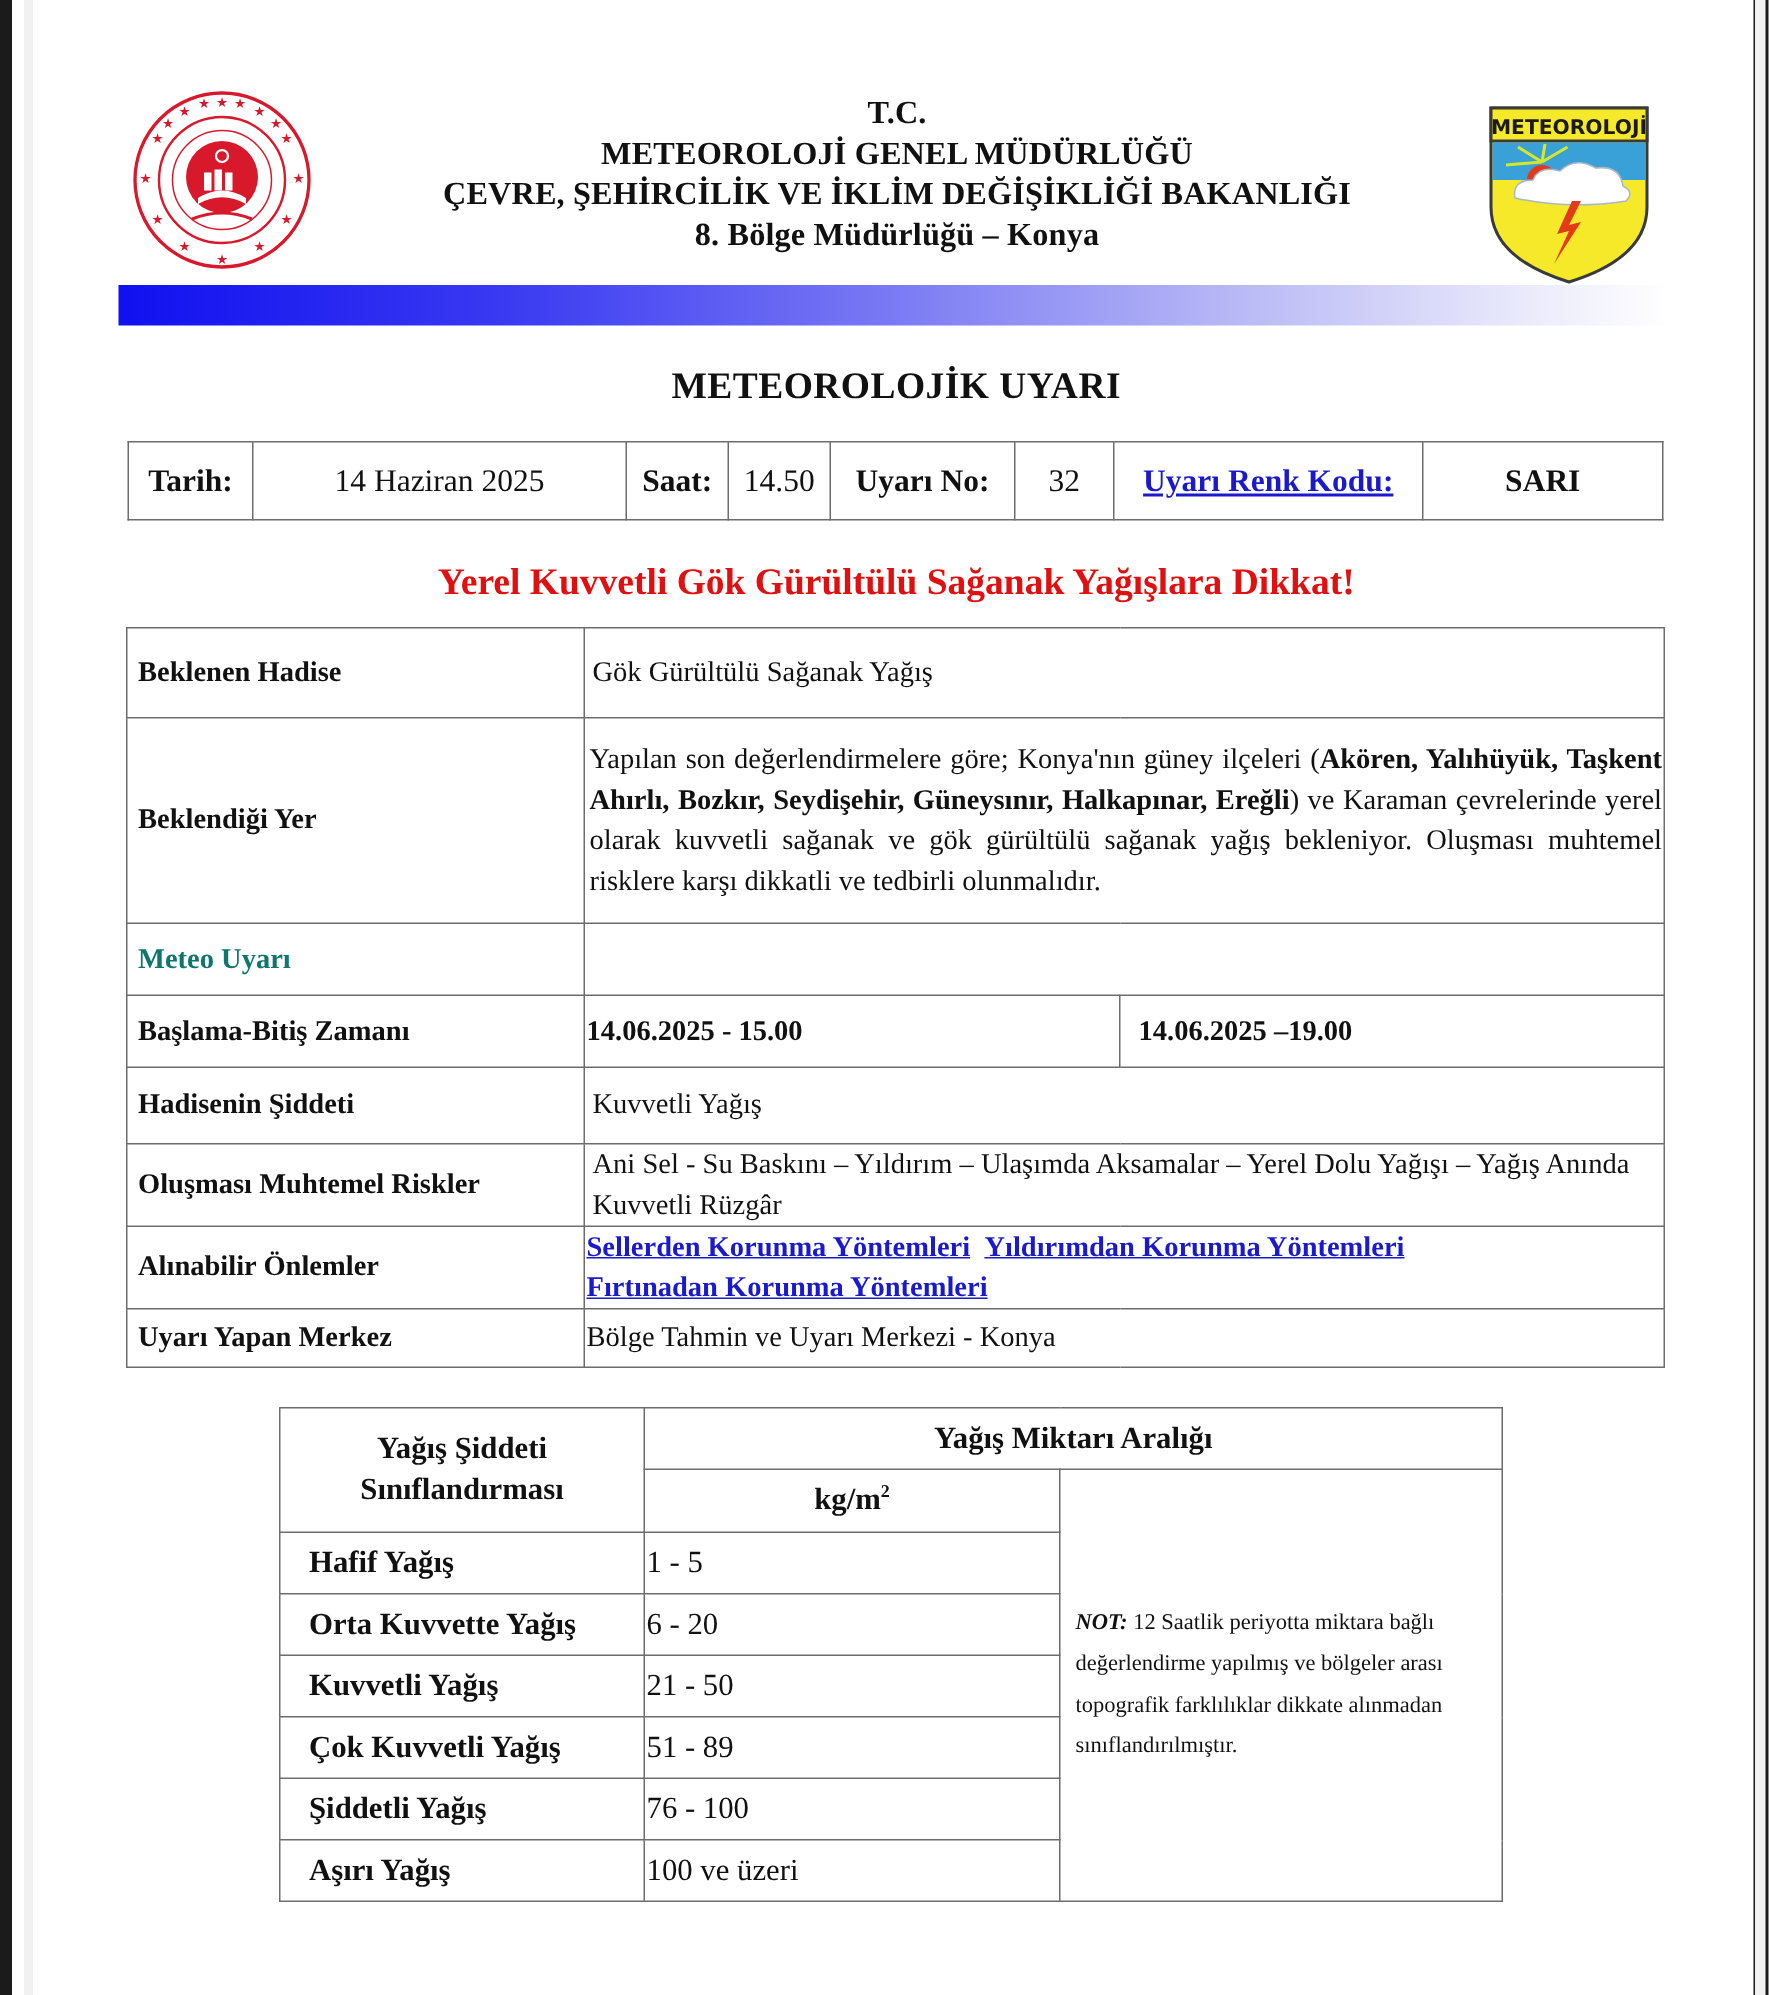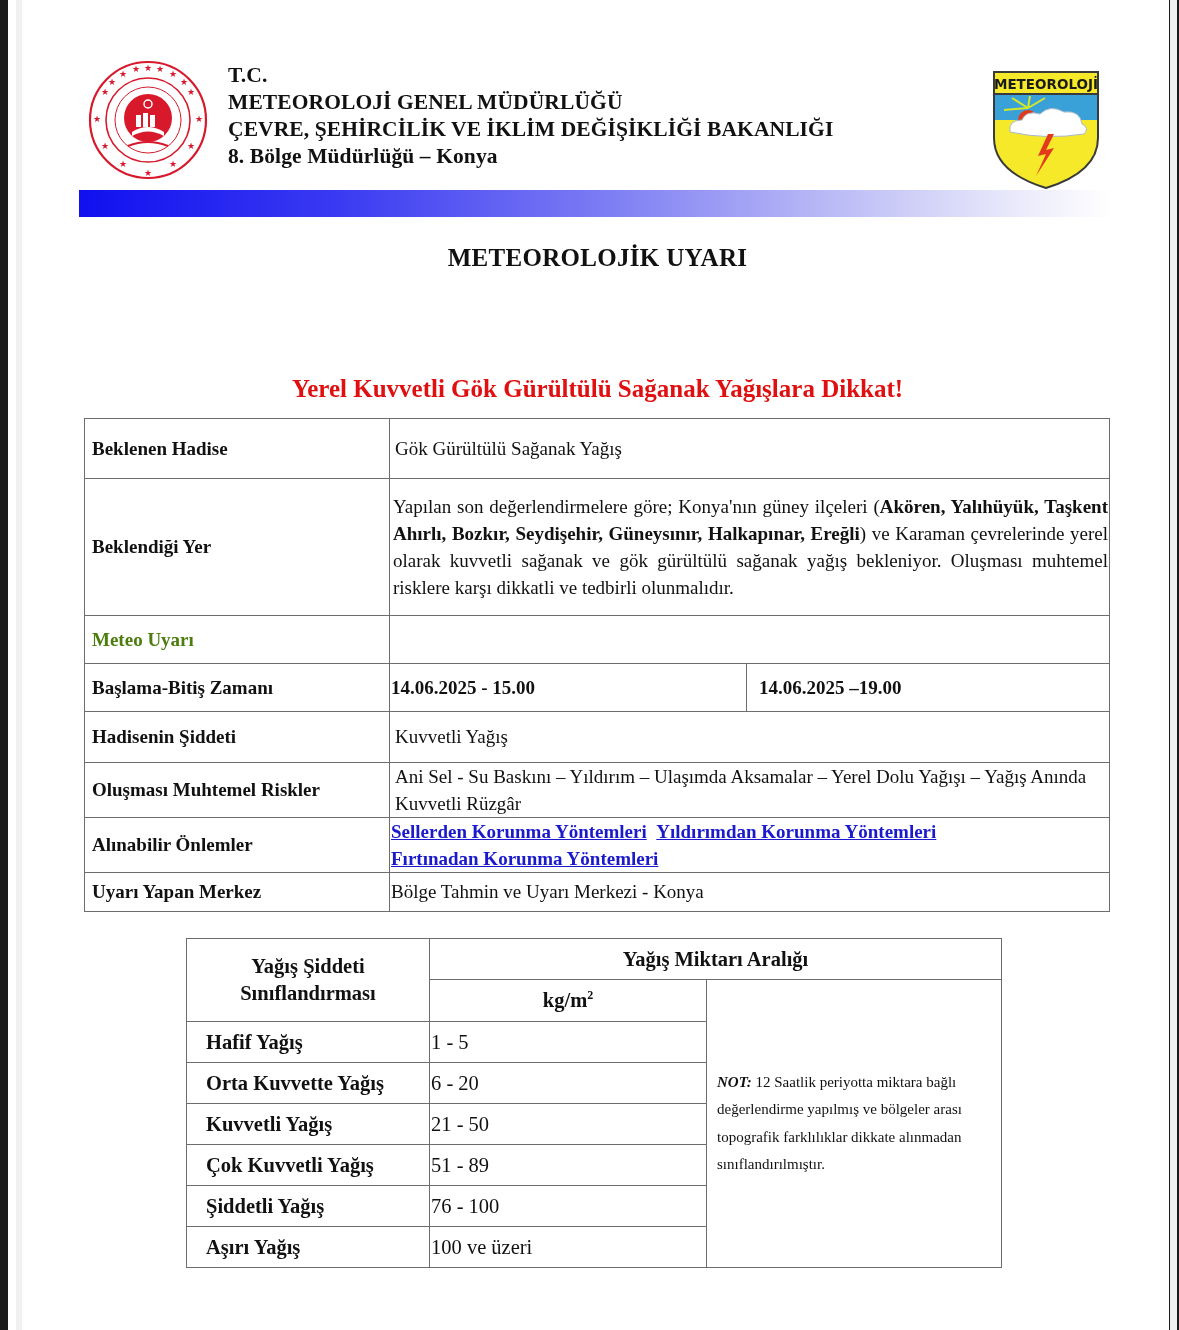--- a/index.html
+++ b/index.html
@@ -12,21 +12,21 @@
   .page {
     position: absolute; left: 8px; top: 0; width: 1161px; height: 1330px;
     background: #ffffff;
   }
   .edge-l { position: absolute; left: 8px; top: 0; width: 6px; height: 1330px; background: #f1f1f1; }
   .edge-r { position: absolute; left: 1162px; top: 0; width: 7px; height: 1330px; background: #f1f1f1; }
 
   
   .seal { position: absolute; left: 80px; top: 60px; width: 120px; height: 120px; }
   .meteo-logo { position: absolute; left: 982px; top: 68px; width: 112px; height: 122px; }
-  .hdr { position: absolute; left: 220px; top: 62px; width: 740px; text-align: left; font-weight: bold; }
+  .hdr { position: absolute; left: 220px; top: 62px; width: 740px; text-align: center; font-weight: bold; }
   .hdr div { font-size: 21.5px; line-height: 27px; letter-spacing: 0.1px; }
   .grad-bar {
     position: absolute; left: 71px; top: 190px; width: 1033px; height: 27px;
     background: linear-gradient(to right, #1010f0 0%, #3a3af2 25%, #7a7af4 50%, #b8b8f6 72%, #e8e8fb 90%, #ffffff 100%);
   }
   .doc-title {
     position: absolute; left: 0; width: 1179px; top: 244px; text-align: center;
     font-size: 25px; font-weight: bold; letter-spacing: 0.3px;
   }
 
@@ -45,21 +45,21 @@
   }
 
   
   .main-table { position: absolute; left: 76px; top: 418px; width: 1026px; }
   .main-table td {
     border: 1.5px solid #6d6d6d; font-size: 19px; vertical-align: middle; padding: 0 5px 0 7px;
   }
   .main-table td.k { width: 292px; font-weight: bold; }
   .main-table td.v { padding-left: 5px; }
   .justify { text-align: justify; text-align-last: left; line-height: 27px; padding: 2px 1px 2px 3px !important; }
-  .red { color: #4d7c0f; }
+  .red { color: #0f766e; }
   .b { font-weight: bold; }
 
   
   .cls-table { position: absolute; left: 178px; top: 938px; width: 816px; }
   .cls-table td { border: 1.5px solid #6d6d6d; font-size: 20.5px; vertical-align: middle; height: 38px; }
   .cls-table td.name { font-weight: bold; padding-left: 19px; width: 222px; }
   .cls-table td.rng { text-align: left; width: 274px; }
   .cls-table td.hd { font-weight: bold; text-align: center; }
   .cls-table td.note { padding: 0 8px 0 10px; line-height: 27.5px; font-size: 15px; vertical-align: middle; }
   sup { font-size: 12px; vertical-align: 8px; line-height: 0; }
@@ -122,20 +122,34 @@
         <line x1="38" y1="40" x2="14" y2="42"></line>
     </g>
     <path d="M20 64 Q18 52 32 52 Q36 42 50 46 Q60 36 74 44 Q90 42 92 56 Q100 60 94 66 Q56 72 20 64 Z" fill="#ffffff" stroke="#a8b8c8" stroke-width="1"></path>
     <path d="M58 66 L48 88 L56 86 L46 108 L64 80 L56 82 L64 66 Z" fill="#e33a1a"></path>
   </svg>
 
   <div class="grad-bar"></div>
 
   <div class="doc-title">METEOROLOJİK UYARI</div>
 
+  <table class="info-table">
+    <tbody>
+        <tr>
+      <td class="lbl" style="width:70px">Tarih:</td>
+      <td style="width:236px">14 Haziran 2025</td>
+      <td class="lbl" style="width:55px">Saat:</td>
+      <td style="width:55px">14.50</td>
+      <td class="lbl" style="width:110px">Uyarı No:</td>
+      <td style="width:53px">32</td>
+      <td style="width:193px"><span class="link">Uyarı Renk Kodu:</span></td>
+      <td class="lbl">SARI</td>
+    </tr>
+  </tbody>
+    </table>
 
   <div class="alert-headline">Yerel Kuvvetli Gök Gürültülü Sağanak Yağışlara Dikkat!</div>
 
   <table class="main-table">
     <tbody>
         <tr style="height:60px">
       <td class="k">Beklenen Hadise</td>
       <td class="v" colspan="2">Gök Gürültülü Sağanak Yağış</td>
     </tr>
     <tr style="height:137px">

